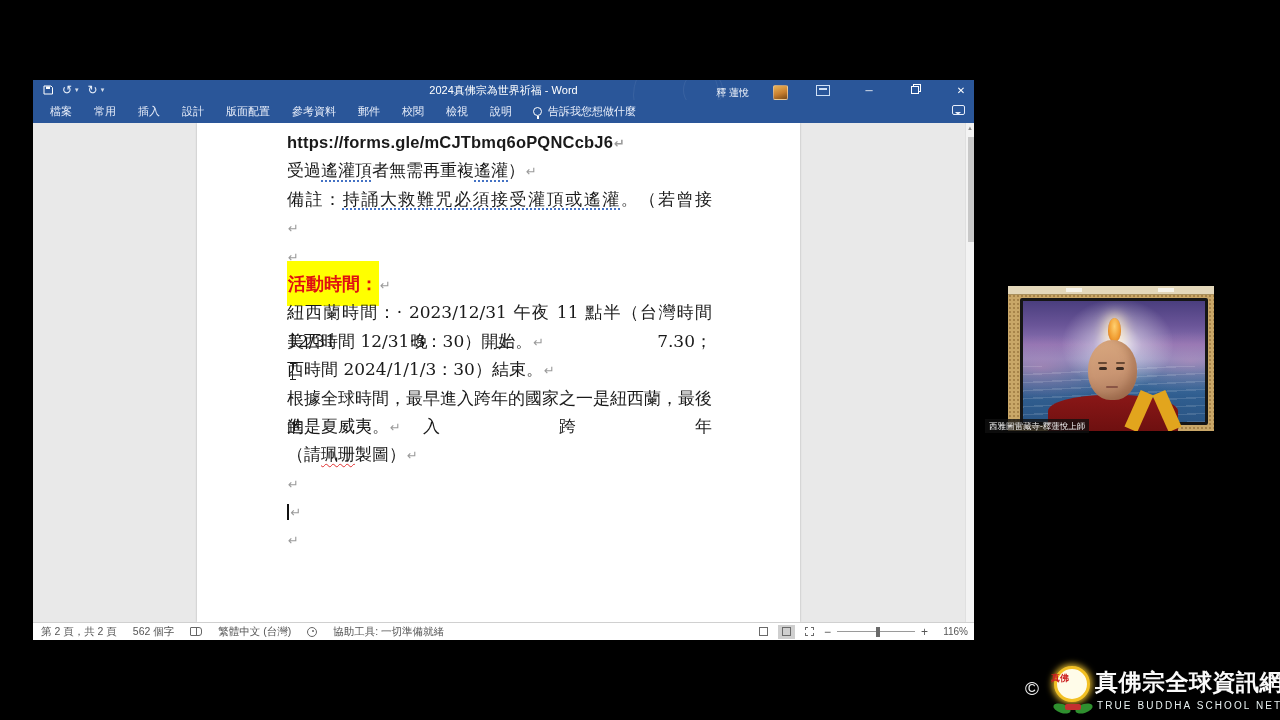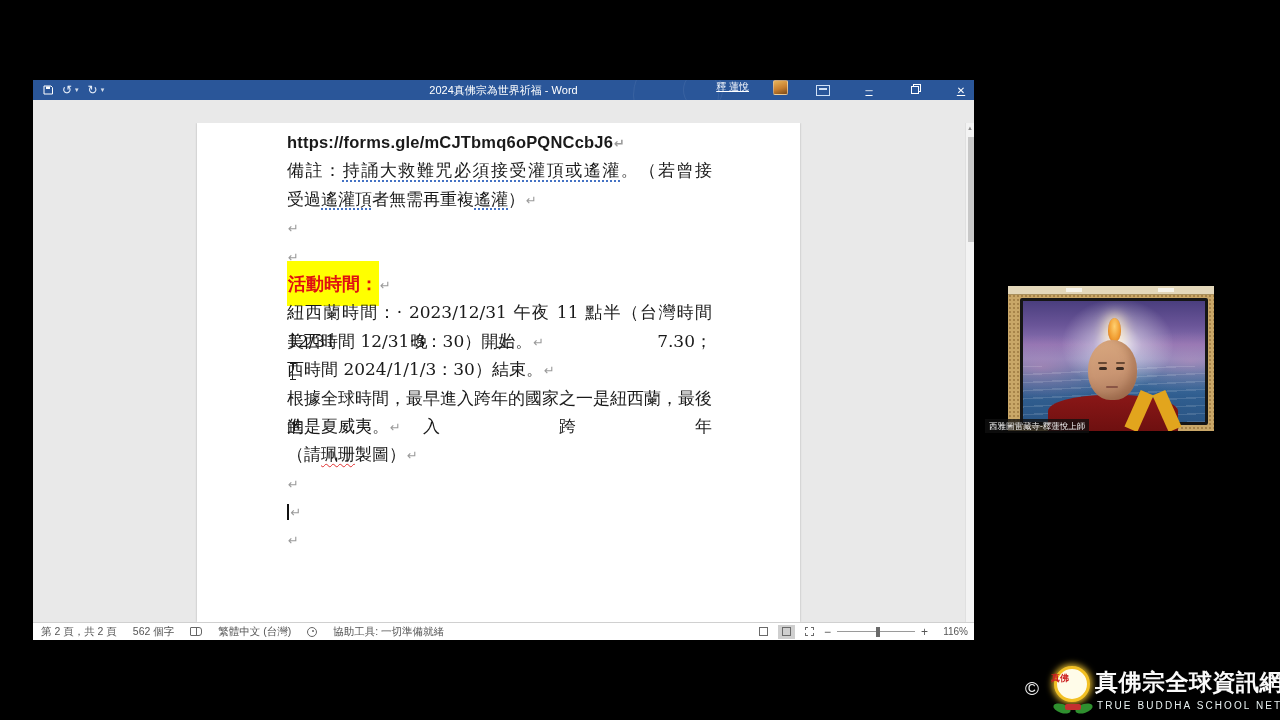--- a/index.html
+++ b/index.html
@@ -11,21 +11,21 @@
     background:#e9e9e9; }
 
   .titlebar { position:absolute; left:0; top:0; right:0; height:20px; background:#2a5699; overflow:hidden; }
   .deco { position:absolute; border:1px solid rgba(255,255,255,.07); border-radius:50%; pointer-events:none; }
   .qat { position:absolute; left:10px; top:0; height:20px; display:flex; align-items:center; gap:9px; color:#fff; }
   .qat .g { font-size:12px; line-height:20px; color:#eaf1fb; }
   .qat svg { display:block; }
   .qat .dd { font-size:7px; opacity:.8; margin-left:-6px; }
   .win-title { position:absolute; left:0; right:0; top:0; height:20px; text-align:center;
     font-size:11px; line-height:20px; color:#fff; }
-  .tb-right { position:absolute; right:2px; top:0; height:20px; display:flex; align-items:flex-start; gap:24px; color:#fff;text-decoration:underline; }
+  .tb-right { position:absolute; right:2px; top:0; height:20px; display:flex; align-items:flex-end; gap:24px; color:#fff; }
   .user-name { font-size:10px; color:#f0f4fb; }
   .avatar { width:15px; height:15px; border-radius:2px;
     background:linear-gradient(160deg,#e8b45a 0%,#c87f2f 55%,#7a4a17 100%); border:1px solid rgba(255,255,255,.4); }
   .ctl { width:22px; height:20px; display:flex; align-items:center; justify-content:center; font-size:10px; color:#fff; }
   .restore-box { width:8px; height:8px; border:1px solid #fff; box-shadow:2px -2px 0 -1px #2a5699, 2px -2px 0 0 #fff; }
   .ribbon-opt { width:14px; height:11px; border:1px solid #cfe0f5; position:relative; }
   .ribbon-opt:after { content:""; position:absolute; left:2px; top:2px; right:2px; height:2px; background:#cfe0f5; }
 
   .tabrow { position:absolute; left:0; top:20px; right:0; height:23px; background:#2a5699;
     display:flex; align-items:center; color:#e8eefa; }
@@ -158,27 +158,47 @@
           <span class="ribbon-opt"></span>
         </span>
       <span class="ctl">─</span>
       <span class="ctl">
           <span class="restore-box"></span>
         </span>
       <span class="ctl">✕</span>
     </div>
   </div>
 
+  <div class="tabrow">
+    <div style="width:6px"></div>
+    <div style="display:flex" id="ribbon-tabs">
+        <div class="tab">檔案</div>
+        <div class="tab">常用</div>
+        <div class="tab">插入</div>
+        <div class="tab">設計</div>
+        <div class="tab">版面配置</div>
+        <div class="tab">參考資料</div>
+        <div class="tab">郵件</div>
+        <div class="tab">校閱</div>
+        <div class="tab">檢視</div>
+        <div class="tab">說明</div>
+      </div>
+    <div class="tellme">
+      <span class="bulb"></span>
+      <span>告訴我您想做什麼</span>
+    </div>
+    <div class="comment-ic"></div>
+  </div>
 
   <div class="docarea">
     <div class="page">
       <div class="textblock" id="doc-text">
           <div class="doc-line url"><span class="t">https://forms.gle/mCJTbmq6oPQNCcbJ6</span><span class="mark">↵</span></div>
+          <div class="doc-line"><span class="t">受過</span><span class="t u-blue">遙灌頂</span><span class="t">者無需再重複</span><span class="t u-blue">遙灌</span><span class="t">）</span><span class="mark">↵</span></div>
           <div class="doc-line full"><span class="t">備註：</span><span class="t u-blue">持誦大救難咒必須接受灌頂或遙灌</span><span class="t">。（若曾接</span></div>
-          <div class="doc-line"><span class="t">受過</span><span class="t u-blue">遙灌頂</span><span class="t">者無需再重複</span><span class="t u-blue">遙灌</span><span class="t">）</span><span class="mark">↵</span></div>
           <div class="doc-line"><span class="mark">↵</span></div>
           <div class="doc-line"><span class="mark">↵</span></div>
           <div class="doc-line hl"><span class="t">活動時間：</span><span class="mark">↵</span></div>
           <div class="doc-line full"><span class="t">紐西蘭時間：· 2023/12/31 午夜 11 點半（台灣時間 12/31 晚上 7.30；</span></div>
           <div class="doc-line"><span class="t">美西時間 12/31·3：30）開始。</span><span class="mark">↵</span></div>
           <div class="doc-line"><span class="t">西時間 2024/1/1/3：30）結束。</span><span class="mark">↵</span></div>
           <div class="doc-line full"><span class="t">根據全球時間，最早進入跨年的國家之一是紐西蘭，最後進入跨年</span></div>
           <div class="doc-line"><span class="t">的是夏威夷。</span><span class="mark">↵</span></div>
           <div class="doc-line"><span class="t">（請</span><span class="t u-red">珮珊</span><span class="t">製圖）</span><span class="mark">↵</span></div>
           <div class="doc-line"><span class="mark">↵</span></div>

